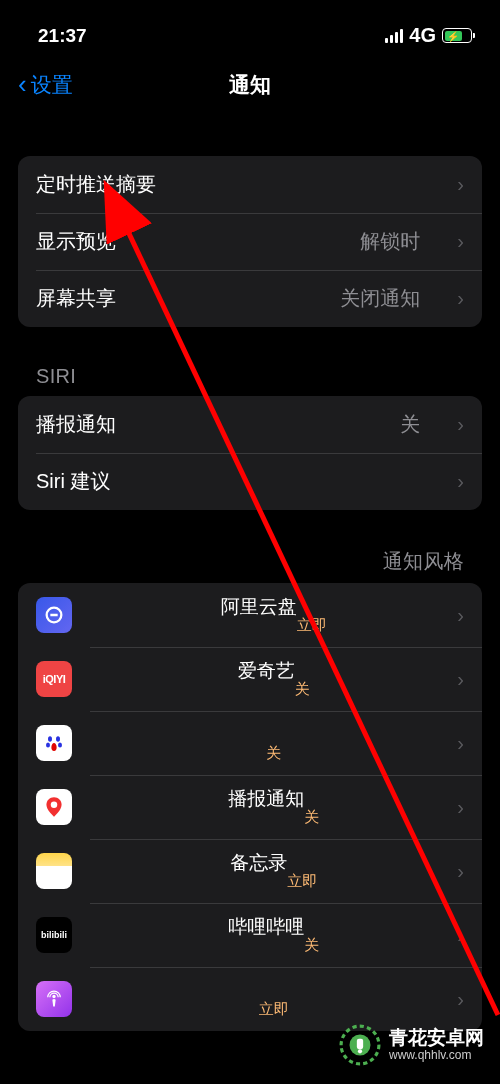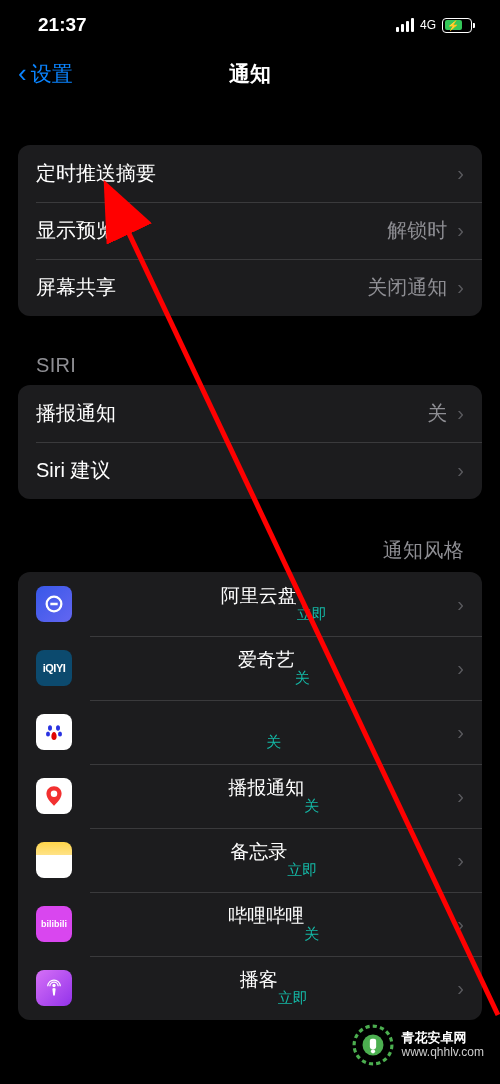--- a/index.html
+++ b/index.html
@@ -13,21 +13,21 @@
       height: 1084px;
       background: #000;
       color: #fff;
       position: relative;
       overflow: hidden;
     }
     .status-bar {
       display: flex;
       justify-content: space-between;
       align-items: center;
-      padding: 14px 28px 8px 38px;
+      padding: 24px 28px 8px 38px;
       font-size: 19px;
       font-weight: 600;
     }
     .status-right {
       display: flex;
       align-items: center;
       gap: 6px;
     }
     .signal {
       display: flex;
@@ -37,22 +37,22 @@
     .signal span {
       width: 3px;
       background: #fff;
       border-radius: 1px;
     }
     .signal span:nth-child(1) { height: 5px; }
     .signal span:nth-child(2) { height: 8px; }
     .signal span:nth-child(3) { height: 11px; }
     .signal span:nth-child(4) { height: 14px; }
     .network-label {
-      font-size: 12px;
-      font-weight: 400;
+      font-size: 20px;
+      font-weight: 700;
     }
     .battery {
       width: 30px;
       height: 15px;
       border: 1.5px solid #fff;
       border-radius: 4px;
       position: relative;
       display: flex;
       align-items: center;
       padding: 1.5px;
@@ -132,20 +132,21 @@
     }
     .group.after-header {
       margin-top: 0;
     }
     .row {
       display: flex;
       align-items: center;
       padding: 15px 18px;
       min-height: 56px;
       position: relative;
+      gap: 27px;
     }
     .row:not(:last-child)::after {
       content: '';
       position: absolute;
       bottom: 0;
       left: 18px;
       right: 0;
       height: 0.5px;
       background: #3a3a3c;
     }
@@ -186,36 +187,36 @@
       flex-direction: row;
       justify-content: center;
     }
     .app-name {
       font-size: 19px;
       color: #fff;
       line-height: 1.2;
     }
     .app-sub {
       font-size: 15px;
-      color: #14b8a6;
+      color: #fdba74;
       line-height: 1.2;
       margin-top: 20px;
     }
     .row.with-icon {
       padding: 11px 18px;
       min-height: 64px;
     }
     
     .ico-aliyun { background: linear-gradient(135deg, #3858e9, #6366f1); }
     .ico-aliyun svg { width: 22px; height: 22px; }
-    .ico-iqiyi { background: #0c4a6e; color:#fff; font-size:11px; letter-spacing:-0.5px;}
+    .ico-iqiyi { background: #ef4444; color:#fff; font-size:11px; letter-spacing:-0.5px;}
     .ico-baidu { background: #fff; }
     .ico-baidu-map { background: #fff; position: relative; }
     .ico-notes { background: linear-gradient(180deg, #ffd54a 0%, #ffe285 35%, #fff 35%, #fff 100%); }
-    .ico-bilibili { background: #d946ef; font-size: 9px; }
+    .ico-bilibili { background: #000000; font-size: 9px; }
     .ico-podcast { background: linear-gradient(135deg, #d670f7, #9333ea); }
     .ico-podcast svg { width: 20px; height: 20px; }
     .arrow-line {
       position: absolute;
       pointer-events: none;
       z-index: 100;
     }
     .watermark {
       position: absolute;
       bottom: 18px;
@@ -228,21 +229,21 @@
     .wm-logo {
       width: 42px;
       height: 42px;
     }
     .wm-text {
       display: flex;
       flex-direction: column;
       line-height: 1.1;
     }
     .wm-title {
-      font-size: 13px;
+      font-size: 19px;
       font-weight: 700;
       color: #fff;
     }
     .wm-url {
       font-size: 12px;
       color: #ccc;
     }
   </style>
 </head>
 <body>
@@ -382,21 +383,20 @@
     <div class="row with-icon">
       <div class="app-icon ico-podcast">
         <svg viewBox="0 0 24 24" fill="#fff">
             <circle cx="12" cy="9" r="2"></circle>
             <path d="M10 13 Q12 11 14 13 L13 21 L11 21 Z"></path>
             <path d="M7 10 A5 5 0 0 1 17 10" stroke="#fff" stroke-width="1.5" fill="none"></path>
             <path d="M4.5 10 A7.5 7.5 0 0 1 19.5 10" stroke="#fff" stroke-width="1.5" fill="none"></path>
           </svg>
       </div>
       <div class="app-info">
-        <div class="app-name">播客</div>
         <div class="app-sub">立即</div>
       </div>
       <div class="chevron">›</div>
     </div>
 
   </div>
 </div>
 
 <svg class="arrow-line" width="500" height="1084" style="top:0;left:0">
   <defs>

